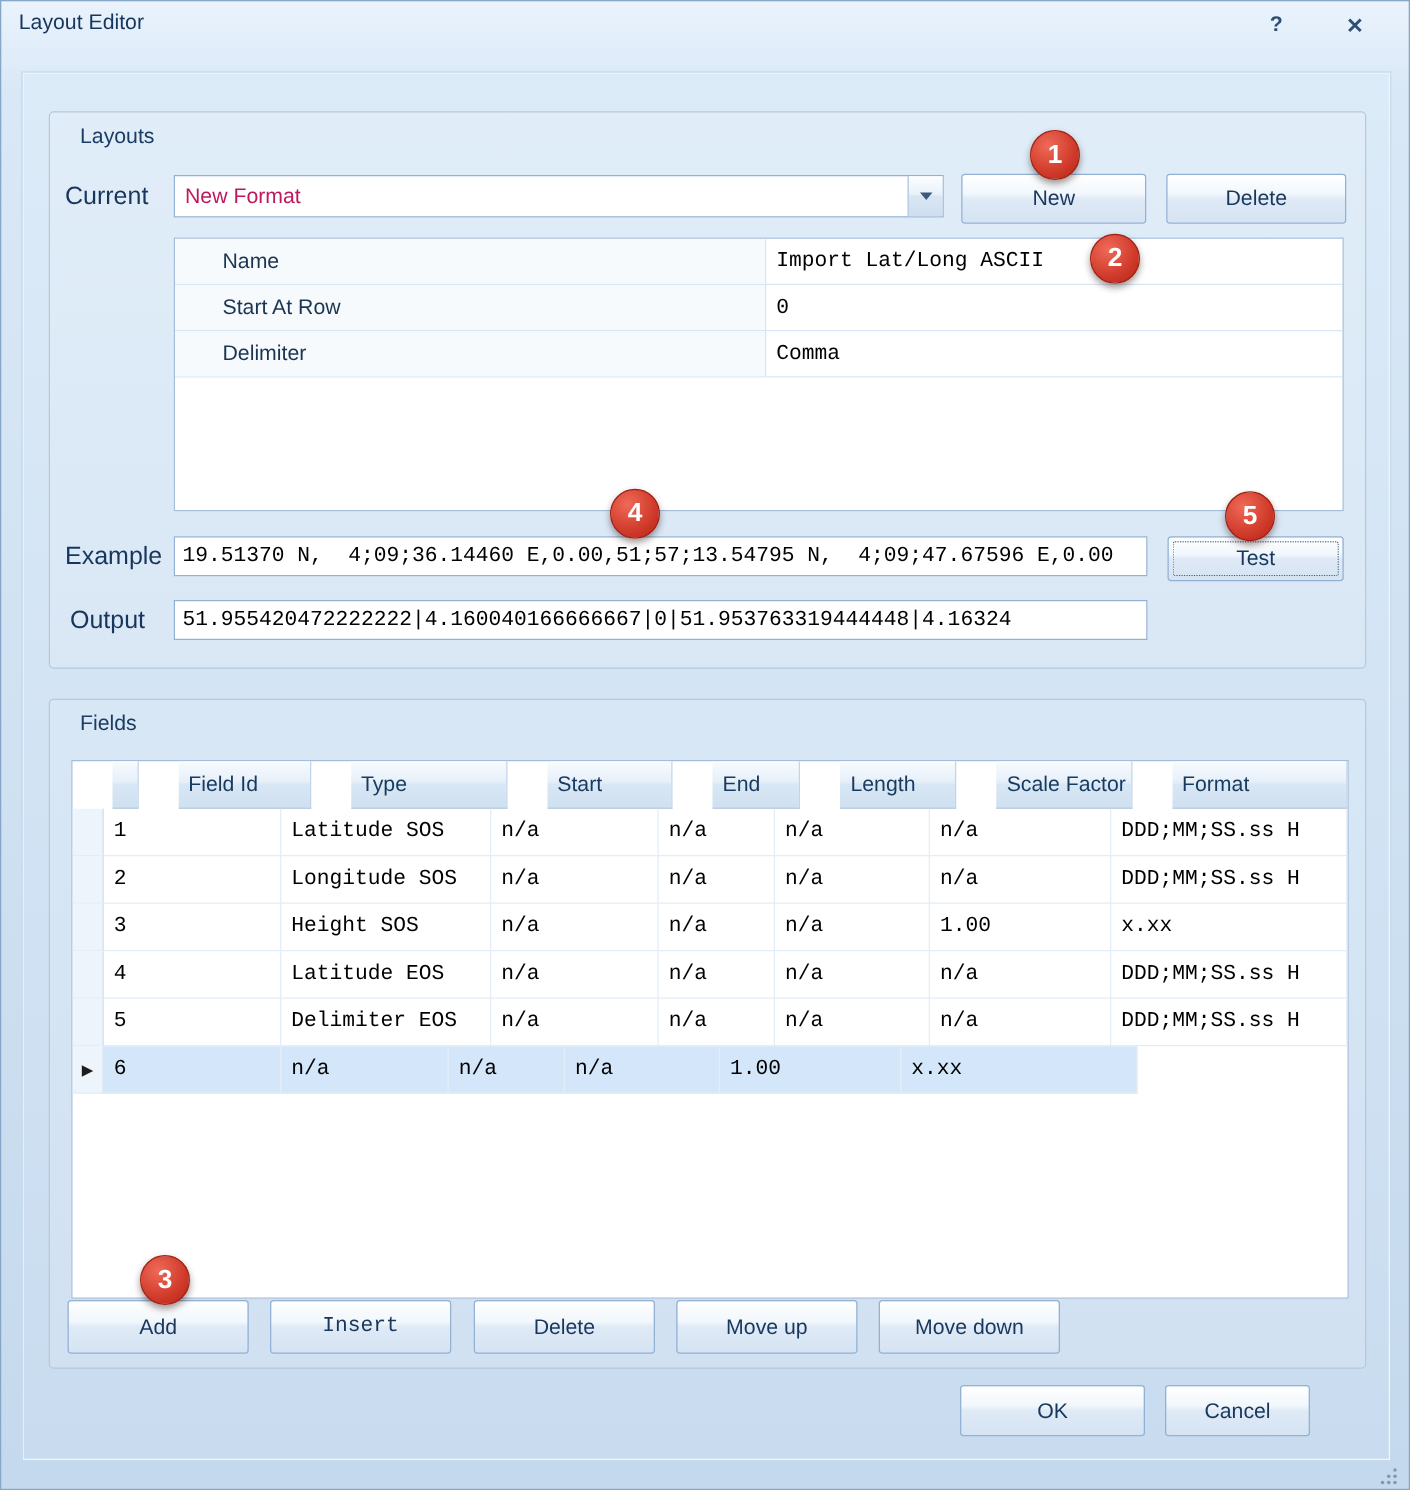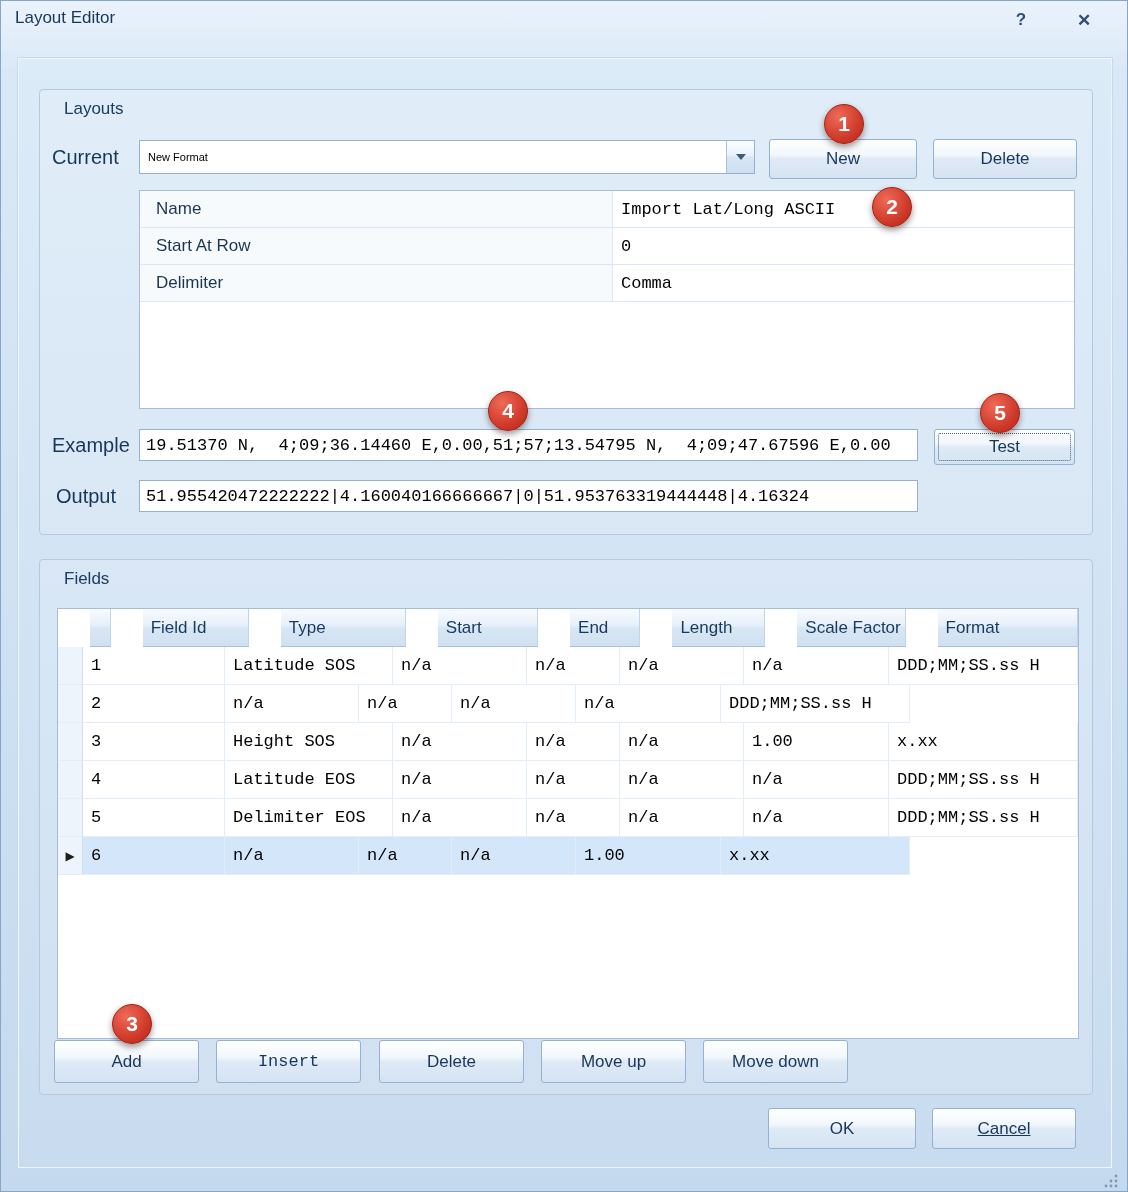--- a/index.html
+++ b/index.html
@@ -44,38 +44,38 @@
   .btn-del-layout{left:893px;top:49px;width:144px;height:40px;}
   .btn-test{left:894px;top:339px;width:141px;height:36px;position:absolute;}
   .btn-test::after{content:"";position:absolute;left:3px;top:3px;right:3px;bottom:3px;
                    border:1px dotted #44627f;border-radius:2px;}
   .btn-add{left:14px;top:480px;width:145px;height:43px;}
   .btn-insert{left:176px;top:480px;width:145px;height:43px;font-family:Liberation Mono, monospace;}
   .btn-del-field{left:339px;top:480px;width:145px;height:43px;}
   .btn-moveup{left:501px;top:480px;width:145px;height:43px;}
   .btn-movedown{left:663px;top:480px;width:145px;height:43px;}
   .btn-ok{left:767px;top:1107px;width:148px;height:41px;}
-  .btn-cancel{left:931px;top:1107px;width:144px;height:41px;text-decoration:underline;}
+  .btn-cancel{left:931px;top:1107px;width:116px;height:41px;}
 
   
   .combo{position:absolute;left:99px;top:50px;width:616px;height:34px;background:#fff;
          border:1px solid #93b1d3;display:flex;align-items:center;box-sizing:border-box;}
-  .combo-text{flex:1;padding-left:8px;font-size:11px;color:#000000;}
+  .combo-text{flex:1;padding-left:8px;font-size:17px;color:#be185d;}
   .combo-btn{width:27px;align-self:stretch;border-left:1px solid #a9c2dc;
              background:linear-gradient(180deg,#fdfeff 0%,#e8f1fa 45%,#d8e6f4 50%,#cfdfef 100%);
              display:flex;align-items:center;justify-content:center;}
   .tri-down{width:0;height:0;border-left:5px solid transparent;border-right:5px solid transparent;
             border-top:6px solid #3c5a7a;}
 
   
   .prop-table{position:absolute;left:99px;top:100px;width:936px;height:219px;background:#fff;
               border:1px solid #a5bdd8;box-sizing:border-box;overflow:hidden;}
   .prop-row{display:flex;height:36px;border-bottom:1px solid #d9e7f4;}
   .prop-label{width:473px;box-sizing:border-box;background:#f7fafd;border-right:1px solid #d9e7f4;
-              display:flex;align-items:center;padding-left:16px;font-size:17px;color:#1b3550;}
+              display:flex;align-items:center;padding-left:38px;font-size:17px;color:#1b3550;}
   .prop-value{flex:1;display:flex;align-items:center;padding-left:8px;font-size:17px;color:#000;
               font-family:"Liberation Mono","DejaVu Sans Mono",monospace;white-space:pre;overflow:hidden;}
 
   
   .textbox{position:absolute;background:#fff;border:1px solid #93b1d3;box-sizing:border-box;
            display:flex;align-items:center;padding-left:6px;overflow:hidden;white-space:pre;
            font-family:"Liberation Mono","DejaVu Sans Mono",monospace;font-size:17px;color:#000;}
   .tb-example{left:99px;top:339px;width:779px;height:32px;}
   .tb-output{left:99px;top:390px;width:779px;height:32px;}
 
@@ -185,20 +185,21 @@
         <div class="gc c3">n/a</div>
         <div class="gc c4">n/a</div>
         <div class="gc c5">n/a</div>
         <div class="gc c6">n/a</div>
         <div class="gc c7">DDD;MM;SS.ss H</div>
       </div>
 
       <div class="grid-row">
         <div class="gc ind c0"></div>
         <div class="gc c1">2</div>
+        <div class="gc c2">Longitude SOS</div>
         <div class="gc c3">n/a</div>
         <div class="gc c4">n/a</div>
         <div class="gc c5">n/a</div>
         <div class="gc c6">n/a</div>
         <div class="gc c7">DDD;MM;SS.ss H</div>
       </div>
 
       <div class="grid-row">
         <div class="gc ind c0"></div>
         <div class="gc c1">3</div>

